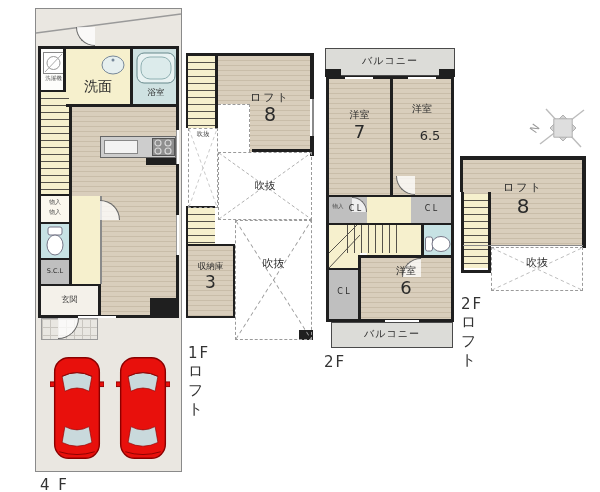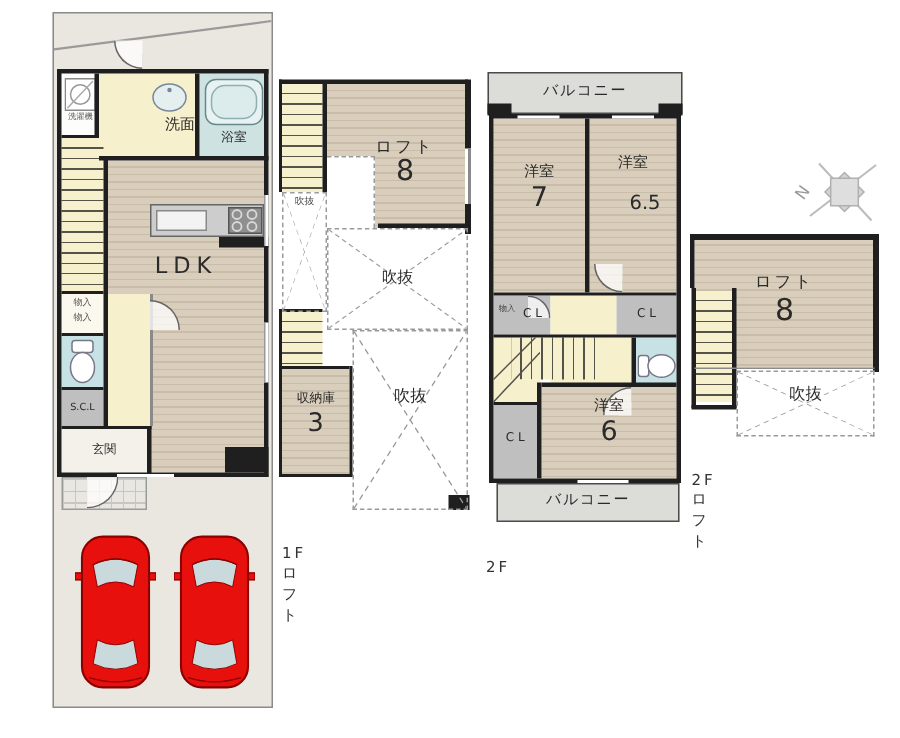--- a/index.html
+++ b/index.html
@@ -12,21 +12,21 @@
   .grayc{background:#bfbfbf;}
   .balcony{background:#dcdcd8;border:1.5px solid #4a4a4a;box-sizing:border-box;}
   .bath{background:#cfe2e2;}
   .wc{background:#c7e2e4;}
   .treads-h{background:#f6f0cd repeating-linear-gradient(to bottom,transparent 0 6px,#55524a 6px 7px);}
   .treads-v{background:#f6f0cd repeating-linear-gradient(to right,transparent 0 6px,#55524a 6px 7px);}
   .tile{background-color:#e9e7e2;
         background-image:repeating-linear-gradient(to right,#c9c6c0 0 1px,transparent 1px 8px),
                          repeating-linear-gradient(to bottom,#c9c6c0 0 1px,transparent 1px 8px);}
   .lbl{position:absolute;text-align:center;line-height:1.05;color:#2a2a2a;white-space:nowrap;}
-  .planlbl{position:absolute;font-size:10px;letter-spacing:2px;color:#333;margin-top:20px;}
+  .planlbl{position:absolute;font-size:15px;letter-spacing:2px;color:#333;}
   .xwrap{position:absolute;border:1px dashed #9a9a9a;box-sizing:border-box;}
   .xwrap svg{position:absolute;left:0;top:0;width:100%;height:100%;}
   .arc{position:absolute;border:1px solid #666;background:rgba(255,255,255,.75);box-sizing:border-box;}
   .arc.tl{border-radius:100% 0 0 0;border-right:none;border-bottom:none;}
   .arc.tr{border-radius:0 100% 0 0;border-left:none;border-bottom:none;}
   .arc.bl{border-radius:0 0 0 100%;border-top:none;border-right:none;}
   .arc.br{border-radius:0 0 100% 0;border-top:none;border-left:none;}
   .thin{position:absolute;background:#8a8a8a;}
 </style>
 </head>
@@ -101,24 +101,23 @@
     <div class="w" style="left:41px;top:284px;width:60px;height:2px;"></div>
     <div class="w" style="left:98px;top:284px;width:3px;height:34px;"></div>
 
     <div class="abs" style="left:176px;top:130px;width:3px;height:34px;background:#fff;border-left:1px solid #999;box-sizing:border-box;"></div>
     <div class="abs" style="left:176px;top:215px;width:3px;height:40px;background:#fff;border-left:1px solid #999;box-sizing:border-box;"></div>
     <div class="abs" style="left:78px;top:316px;width:38px;height:1.5px;background:#fff;"></div>
 
     <div class="abs tile" style="left:41px;top:318px;width:57px;height:22px;border:1px solid #9a9a9a;box-sizing:border-box;"></div>
     <div class="arc br" style="left:58px;top:318px;width:21px;height:21px;"></div>
 
-    <div class="lbl" style="left:66px;top:79px;width:64px;font-size:10px;text-align:right;">洗面</div>
+    <div class="lbl" style="left:66px;top:79px;width:64px;font-size:14px;">洗面</div>
     <div class="lbl" style="left:41px;top:76px;width:25px;font-size:5.5px;color:#555;">洗濯機</div>
     <div class="lbl" style="left:133px;top:88px;width:46px;font-size:8.5px;">浴室</div>
-    <div class="lbl" style="left:72px;top:170px;width:104px;font-size:15px;letter-spacing:4px;">LDK</div>
     <div class="lbl" style="left:41px;top:199px;width:28px;font-size:6px;color:#555;">物入</div>
     <div class="lbl" style="left:41px;top:209px;width:28px;font-size:6px;color:#555;">物入</div>
     <div class="lbl" style="left:41px;top:268px;width:28px;font-size:6.5px;">S.C.L</div>
     <div class="lbl" style="left:41px;top:296px;width:57px;font-size:8px;">玄関</div>
 
     <svg class="abs" style="left:50px;top:352px;" width="54" height="112" viewBox="0 0 58 112">
       <rect x="0" y="28" width="7" height="5" fill="#e8100c" stroke="#8b0000"></rect>
       <rect x="51" y="28" width="7" height="5" fill="#e8100c" stroke="#8b0000"></rect>
       <rect x="5" y="2" width="48" height="108" rx="15" fill="#e8100c" stroke="#8b0000" stroke-width="1.5"></rect>
       <path d="M13,22 Q29,14 45,22 L42,38 Q29,31 16,38 Z" fill="#c9d9dc" stroke="#8b0000" stroke-width="0.7"></path>

